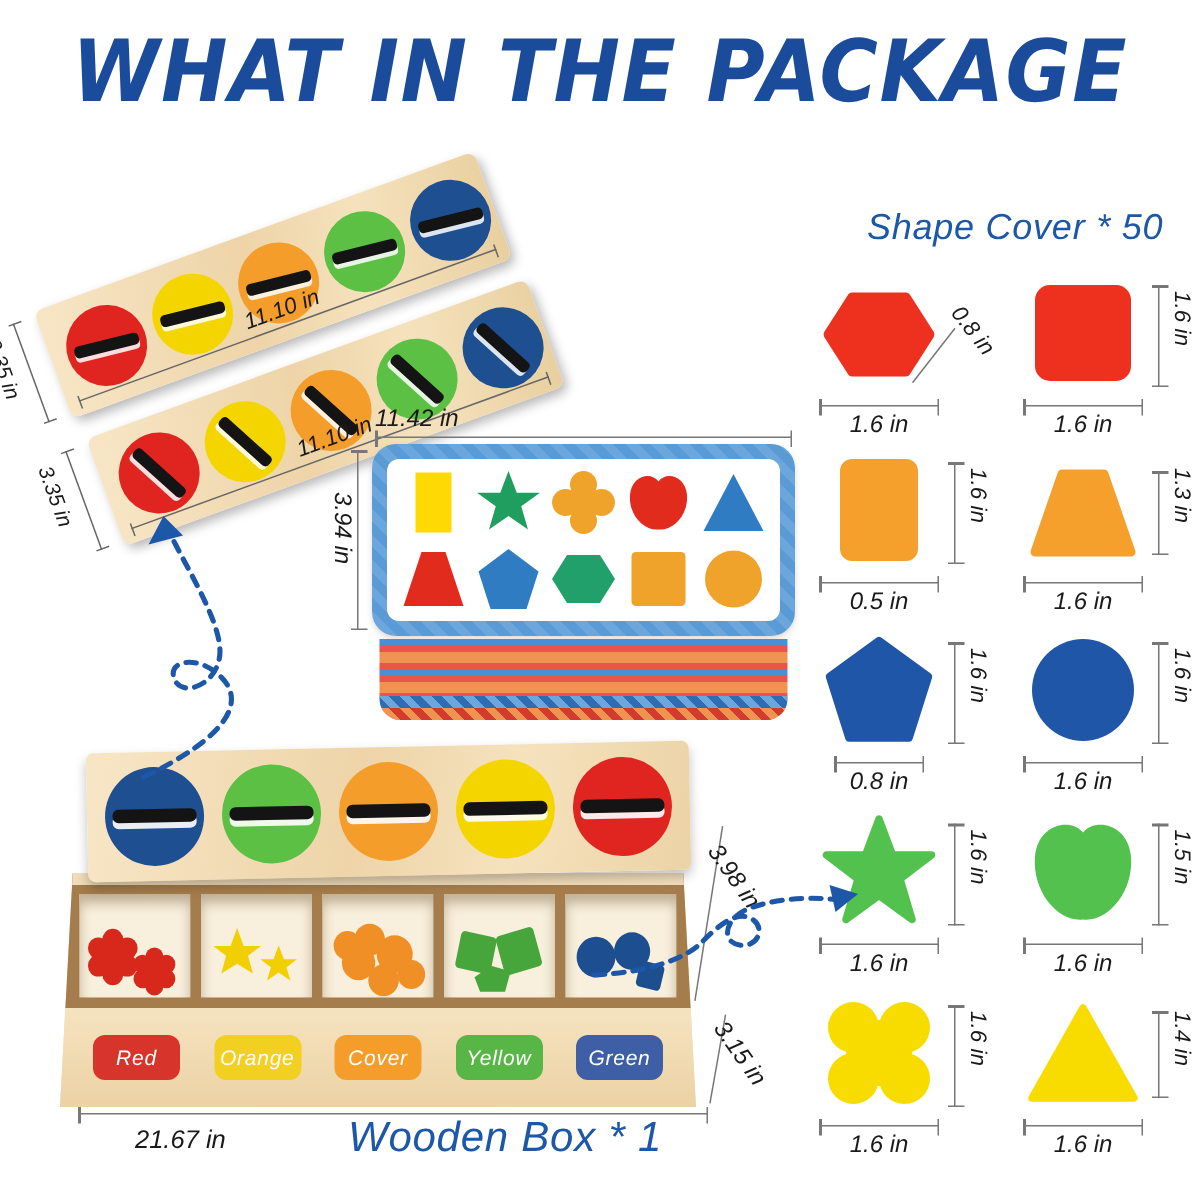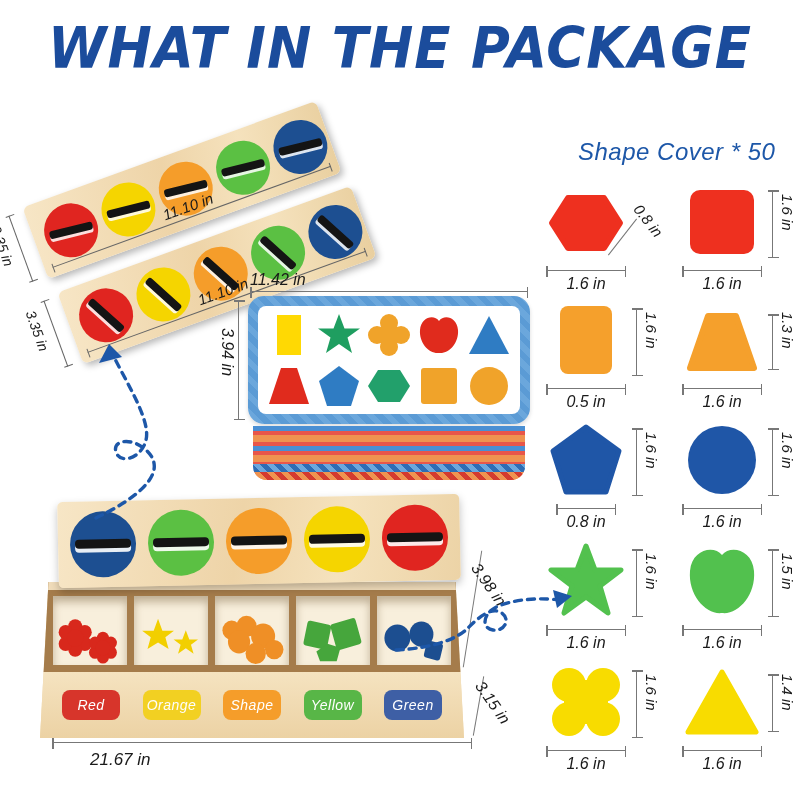--- a/index.html
+++ b/index.html
@@ -384,33 +384,34 @@
               <circle cx="22" cy="30" r="14"></circle>
               <circle cx="48" cy="26" r="13"></circle>
               <rect x="52" y="34" width="18" height="18" rx="3" transform="rotate(14 61 43)"></rect>
             </g>
           </svg>
       </div>
     </div>
     <div class="boxfront">
       <div class="tag t-red">Red</div>
       <div class="tag t-yellow">Orange</div>
-      <div class="tag t-orange">Shape</div>
+      <div class="tag t-orange">Cover</div>
       <div class="tag t-green">Yellow</div>
       <div class="tag t-blue">Green</div>
     </div>
   </div>
 
   <div class="slant" style="left:472px;top:550px;height:118px;transform:rotate(9deg);"></div>
   <div class="dtext rot55" style="left:482px;top:560px;">3.98 in</div>
   <div class="slant" style="left:478px;top:676px;height:60px;transform:rotate(10deg);"></div>
   <div class="dtext rot55" style="left:486px;top:678px;">3.15 in</div>
 
   <div class="dimh" style="left:52px;top:742px;width:420px;"></div>
   <div class="dtext" style="left:90px;top:750px;font-size:17px;">21.67 in</div>
+  <div class="seclabel" style="left:232px;top:742px;font-size:28px;">Wooden Box * 1</div>
 
   <svg class="arrows">
     <path d="M96 518 C 150 492, 166 468, 146 450 C 132 437, 112 440, 116 452 C 120 465, 142 458, 146 440 C 151 420, 126 382, 112 353" fill="none" stroke="#1d57a8" stroke-width="3.4" stroke-dasharray="7 6" stroke-linecap="round"></path>
     <polygon points="109,344 99,363 122,357" fill="#1d57a8"></polygon>
     <path d="M396 650 C 436 648, 458 638, 468 628 C 477 619, 490 607, 500 612 C 511 617, 506 632, 493 630 C 480 628, 483 611, 501 605 C 521 598, 544 598, 560 600" fill="none" stroke="#1d57a8" stroke-width="3.4" stroke-dasharray="7 6" stroke-linecap="round"></path>
     <polygon points="572,596 553,590 557,608" fill="#1d57a8"></polygon>
   </svg>
 
 </div>
 

